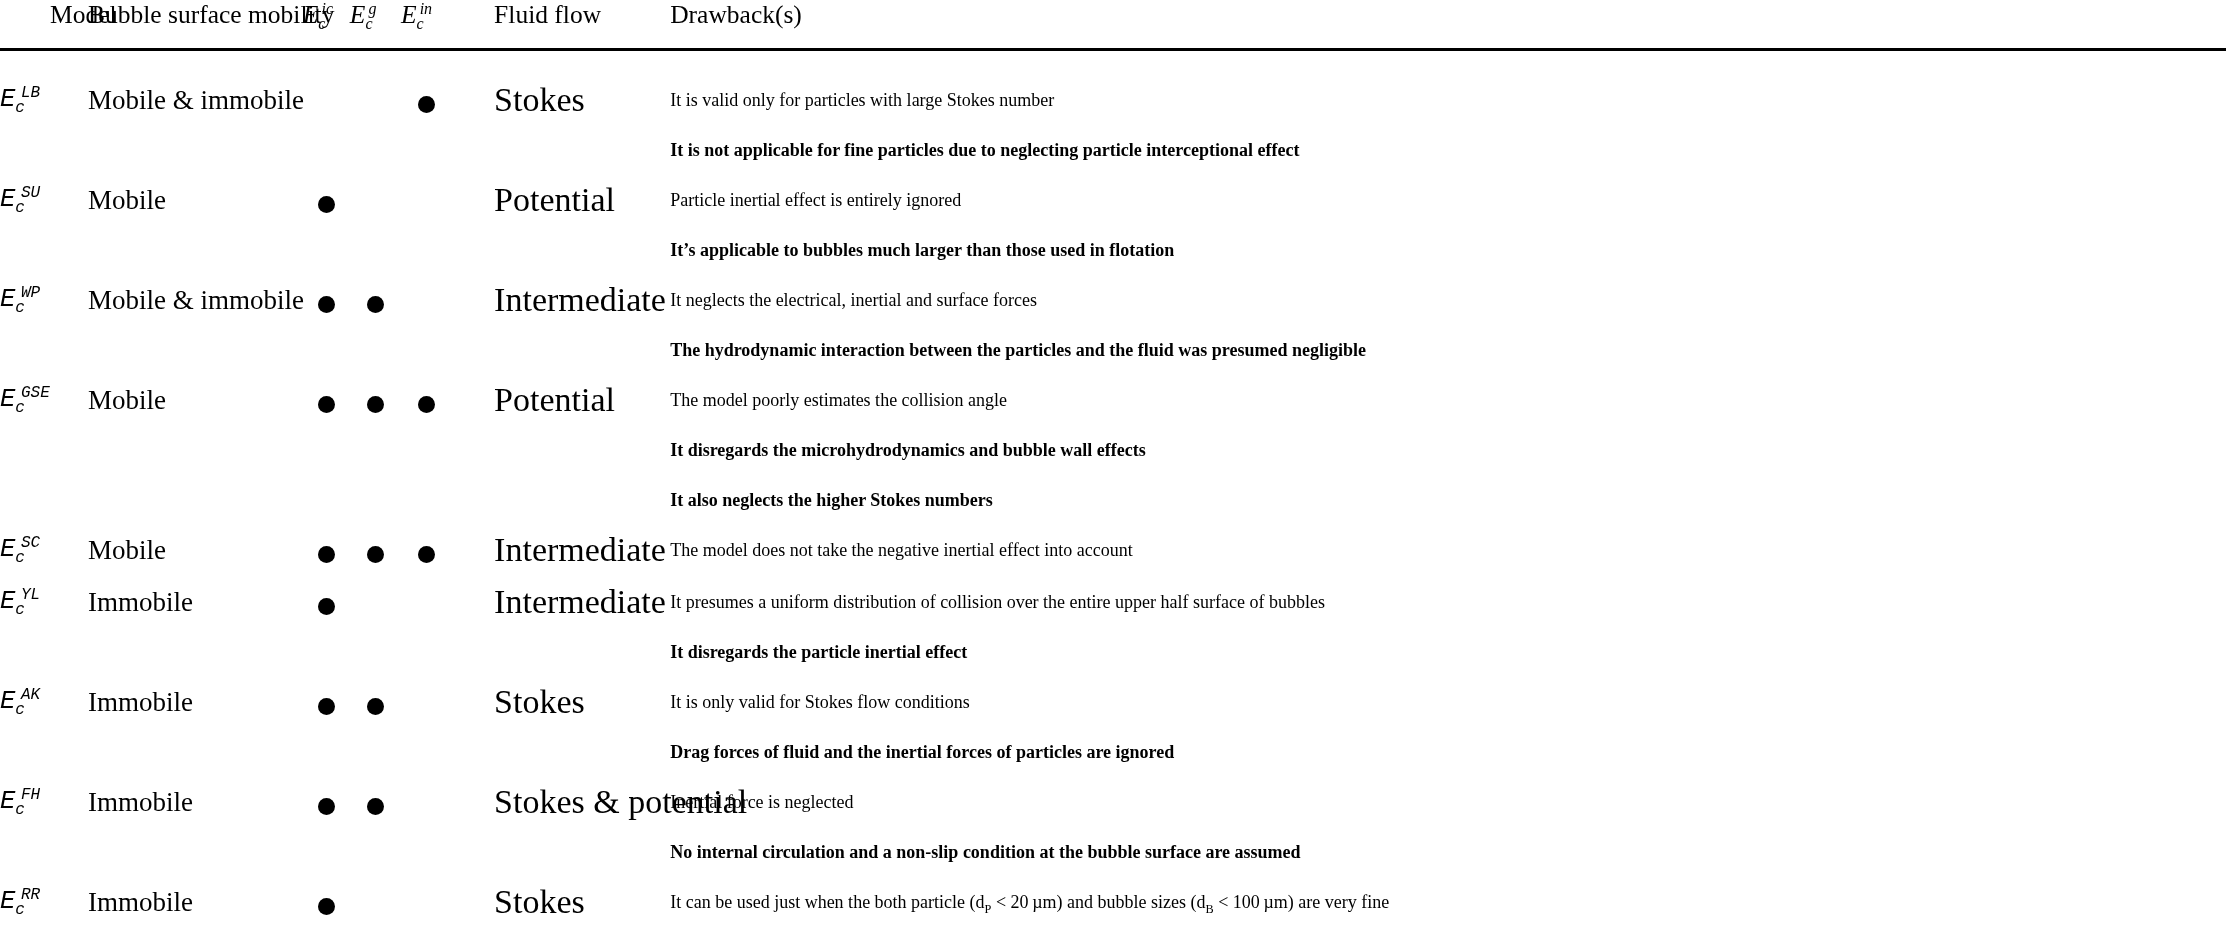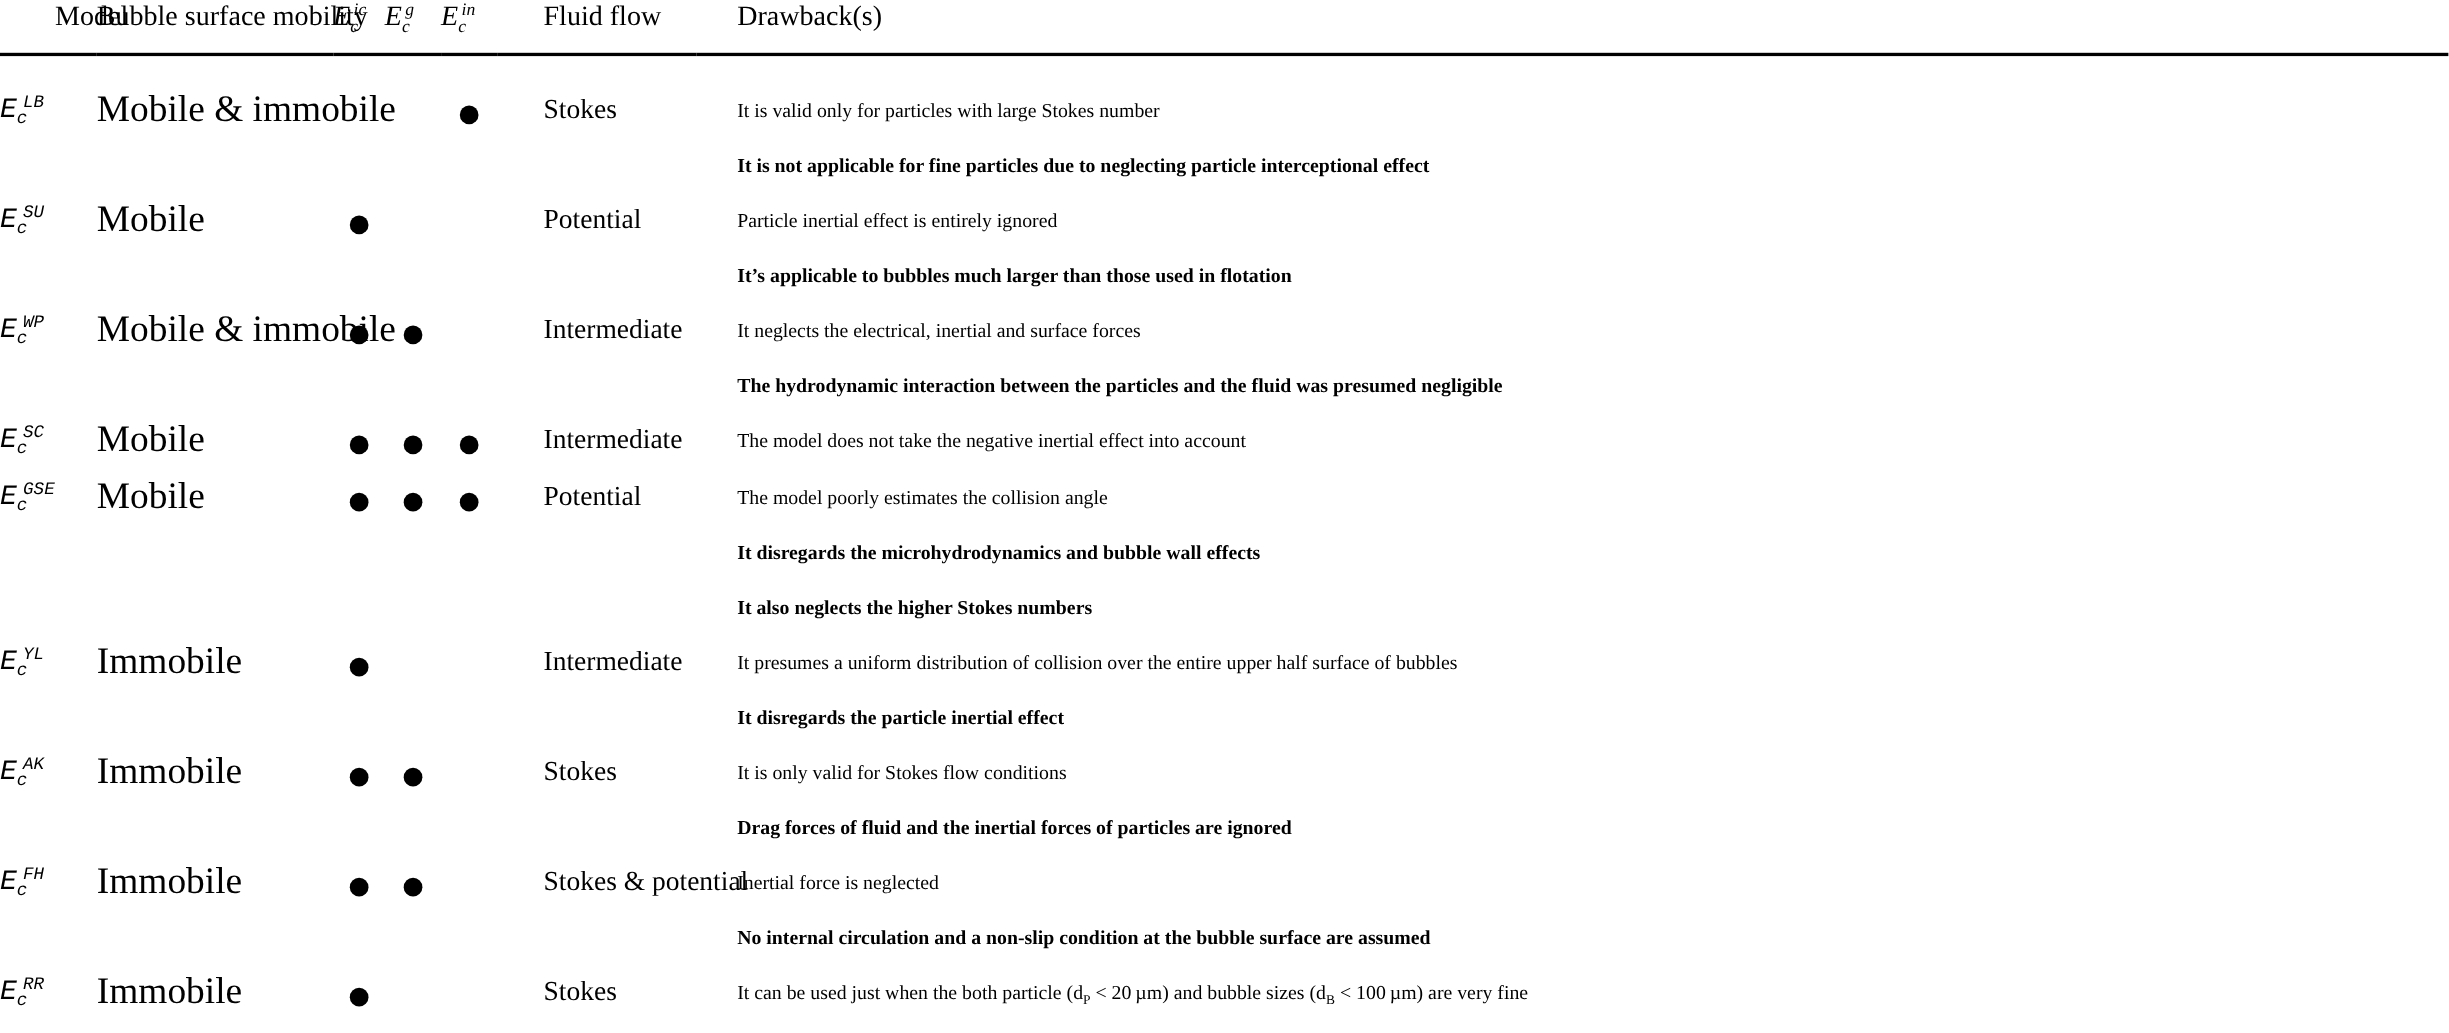--- a/index.html
+++ b/index.html
@@ -42,23 +42,23 @@
   thead tr{border-bottom:3.2px solid #000;}
 
   tbody tr td{
     vertical-align:top;
     padding:0;
     line-height:1.0;
   }
   tbody tr.spacer-top td{height:24px;padding:0;line-height:0;font-size:0;}
 
   td.model{white-space:nowrap;font-size:25.5px;font-family:Liberation Mono, monospace;}
-  td.mob{padding-left:0;white-space:nowrap;font-size:34px;}
+  td.mob{padding-left:0;white-space:nowrap;font-size:27px;}
   td.dot{text-align:center;}
-  td.flow{padding-left:42px;white-space:nowrap;font-size:25px;}
+  td.flow{padding-left:42px;white-space:nowrap;font-size:34px;}
   td.draw{padding-left:37px;font-size:18px;}
 
   .dot-mark{
     display:inline-block;
     width:17px;height:17px;
     border-radius:50%;
     background:#000;
     vertical-align:middle;
     margin-top:5px;
   }
@@ -181,43 +181,20 @@
           <td class="flow">
             <div class="rowbox">Intermediate</div>
           </td>
           <td class="draw">
             <div class="drawline rowbox">It neglects the electrical, inertial and surface forces</div>
             <div class="drawline rowbox">The hydrodynamic interaction between the particles and the fluid was presumed negligible</div>
           </td>
         </tr>
         <tr class="datarow">
           <td class="model">
-            <div class="rowbox"><span class="ec"><span>E</span><span class="sub">c</span><span class="sup">SC</span></span></div>
-          </td>
-          <td class="mob">
-            <div class="rowbox">Mobile</div>
-          </td>
-          <td class="dot">
-            <div class="rowbox"><span class="dot-mark"></span></div>
-          </td>
-          <td class="dot">
-            <div class="rowbox"><span class="dot-mark"></span></div>
-          </td>
-          <td class="dot">
-            <div class="rowbox"><span class="dot-mark"></span></div>
-          </td>
-          <td class="flow">
-            <div class="rowbox">Intermediate</div>
-          </td>
-          <td class="draw">
-            <div class="drawline rowbox">The model does not take the negative inertial effect into account</div>
-          </td>
-        </tr>
-        <tr class="datarow">
-          <td class="model">
             <div class="rowbox"><span class="ec"><span>E</span><span class="sub">c</span><span class="sup">GSE</span></span></div>
           </td>
           <td class="mob">
             <div class="rowbox">Mobile</div>
           </td>
           <td class="dot">
             <div class="rowbox"><span class="dot-mark"></span></div>
           </td>
           <td class="dot">
             <div class="rowbox"><span class="dot-mark"></span></div>
@@ -229,20 +206,43 @@
             <div class="rowbox">Potential</div>
           </td>
           <td class="draw">
             <div class="drawline rowbox">The model poorly estimates the collision angle</div>
             <div class="drawline rowbox">It disregards the microhydrodynamics and bubble wall effects</div>
             <div class="drawline rowbox">It also neglects the higher Stokes numbers</div>
           </td>
         </tr>
         <tr class="datarow">
           <td class="model">
+            <div class="rowbox"><span class="ec"><span>E</span><span class="sub">c</span><span class="sup">SC</span></span></div>
+          </td>
+          <td class="mob">
+            <div class="rowbox">Mobile</div>
+          </td>
+          <td class="dot">
+            <div class="rowbox"><span class="dot-mark"></span></div>
+          </td>
+          <td class="dot">
+            <div class="rowbox"><span class="dot-mark"></span></div>
+          </td>
+          <td class="dot">
+            <div class="rowbox"><span class="dot-mark"></span></div>
+          </td>
+          <td class="flow">
+            <div class="rowbox">Intermediate</div>
+          </td>
+          <td class="draw">
+            <div class="drawline rowbox">The model does not take the negative inertial effect into account</div>
+          </td>
+        </tr>
+        <tr class="datarow">
+          <td class="model">
             <div class="rowbox"><span class="ec"><span>E</span><span class="sub">c</span><span class="sup">YL</span></span></div>
           </td>
           <td class="mob">
             <div class="rowbox">Immobile</div>
           </td>
           <td class="dot">
             <div class="rowbox"><span class="dot-mark"></span></div>
           </td>
           <td class="dot">
             <div class="rowbox">&nbsp;</div>

